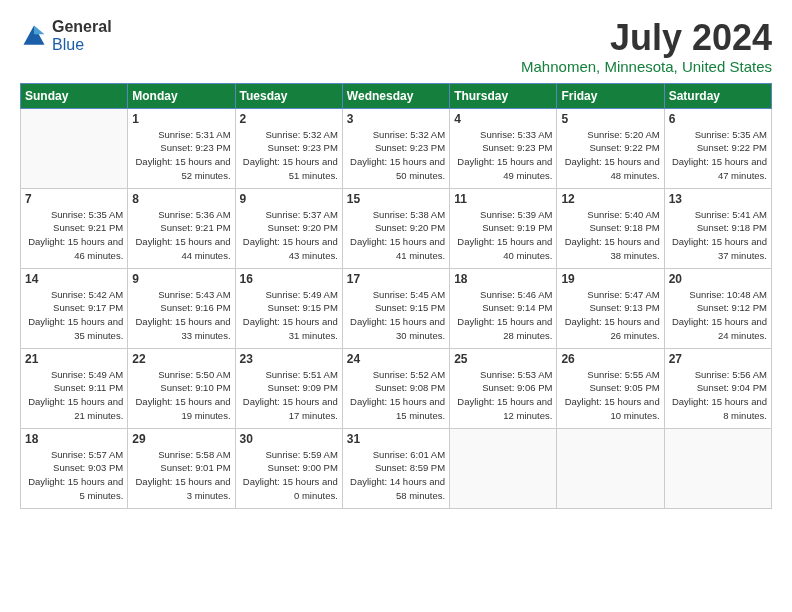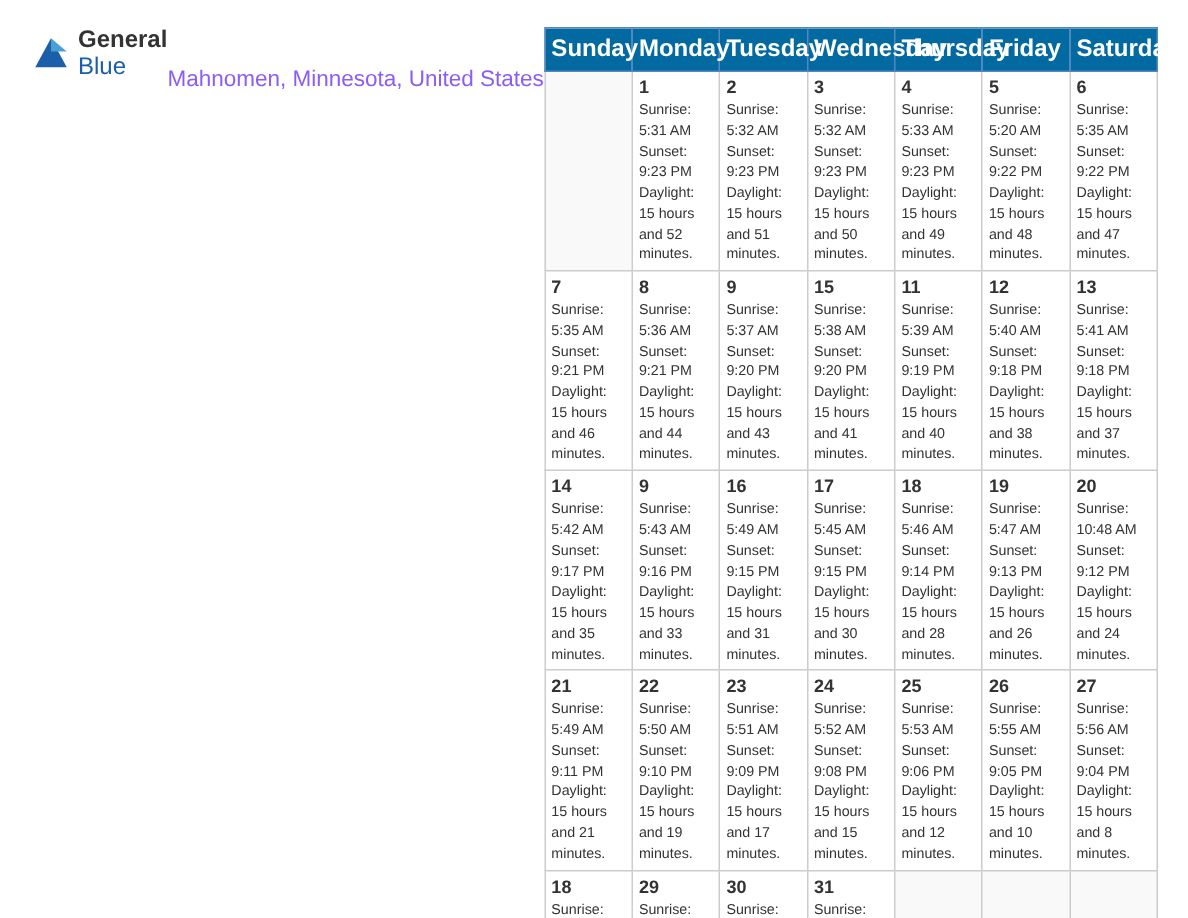--- a/index.html
+++ b/index.html
@@ -8,21 +8,21 @@
       background: #fff;
       width: 792px;
       height: 612px;
       overflow: hidden;
     }
     .page {
       width: 792px;
       height: 497px;
       padding: 18px 20px 10px 20px;
       display: flex;
-      flex-direction: row;
+      flex-direction: column;
     }
     .header {
       display: flex;
       justify-content: space-between;
       align-items: flex-start;
       margin-bottom: 8px;
     }
     .logo {
       display: flex;
       align-items: center;
@@ -51,35 +51,34 @@
       text-align: right;
     }
     .main-title {
       font-size: 36px;
       font-weight: bold;
       color: #333;
       line-height: 1.1;
     }
     .subtitle {
       font-size: 15px;
-      color: #8b5cf6;
-      margin-top: 26px;
+      color: #15803d;
     }
     .calendar {
       flex: 1;
       border: 1px solid #ccc;
       border-collapse: collapse;
       width: 100%;
       table-layout: fixed;
     }
     .calendar th {
-      background: #0369a1;
+      background: #15803d;
       color: #fff;
       padding: 5px 4px;
-      font-size: 16px;
+      font-size: 12px;
       border: 1px solid #5588c0;
       text-align: left;
     }
     .calendar td {
       border: 1px solid #ccc;
       vertical-align: top;
       padding: 3px 4px;
       font-size: 10px;
       color: #333;
       height: 80px;
@@ -90,38 +89,40 @@
     }
     .cell-day {
       font-weight: bold;
       font-size: 12px;
       margin-bottom: 2px;
     }
     .cell-info {
       font-size: 9.5px;
       line-height: 1.45;
       color: #333;
+      text-align: right;
     }
   </style>
 </head>
 <body>
 
 <div class="page">
   <div class="header">
     <div class="logo">
       <svg class="logo-icon" viewBox="0 0 32 32" xmlns="http://www.w3.org/2000/svg">
         <polygon points="16,4 28,26 4,26" fill="#1a5fa8"></polygon>
         <polygon points="16,4 28,14 16,14" fill="#4a9fd4"></polygon>
       </svg>
       <div class="logo-text">
         <span class="logo-general">General</span>
         <span class="logo-blue">Blue</span>
       </div>
     </div>
     <div class="title-block">
+      <div class="main-title">July 2024</div>
       <div class="subtitle">Mahnomen, Minnesota, United States</div>
     </div>
   </div>
 
   <table class="calendar">
     <thead>
       <tr>
         <th>Sunday</th>
         <th>Monday</th>
         <th>Tuesday</th>

